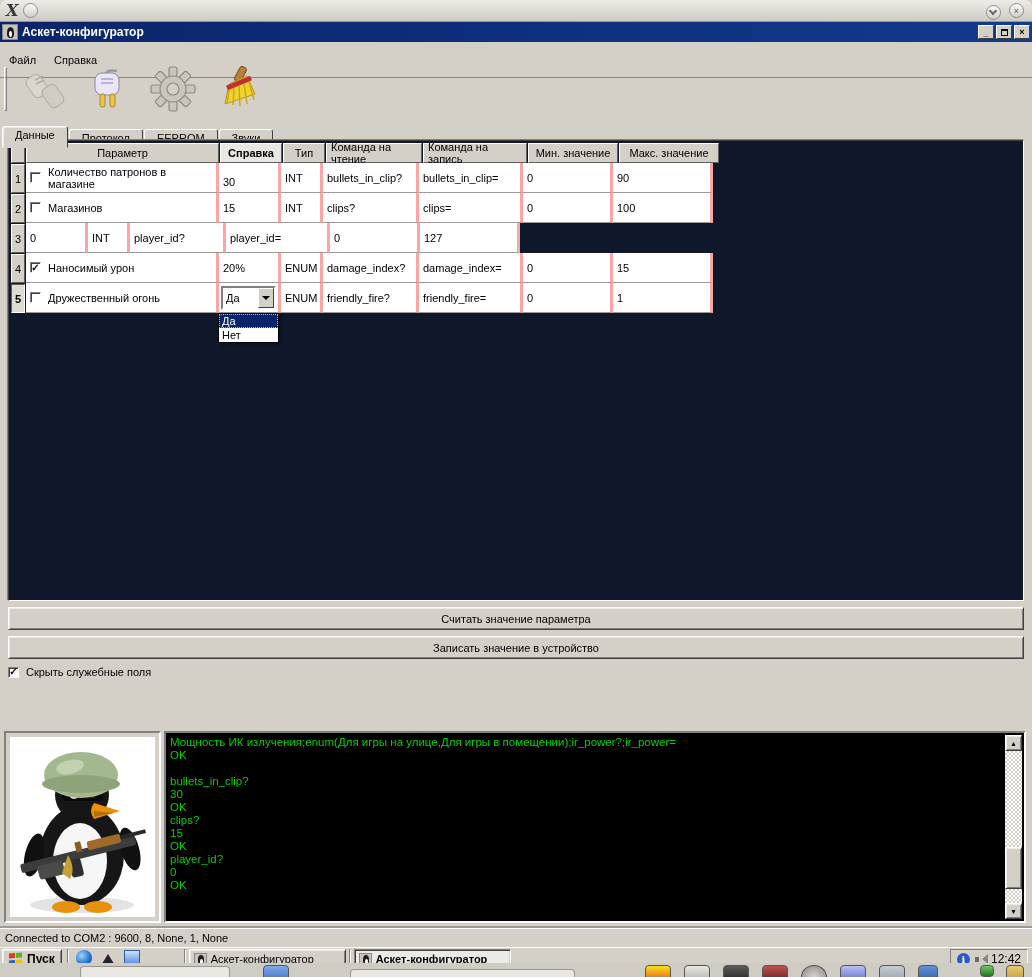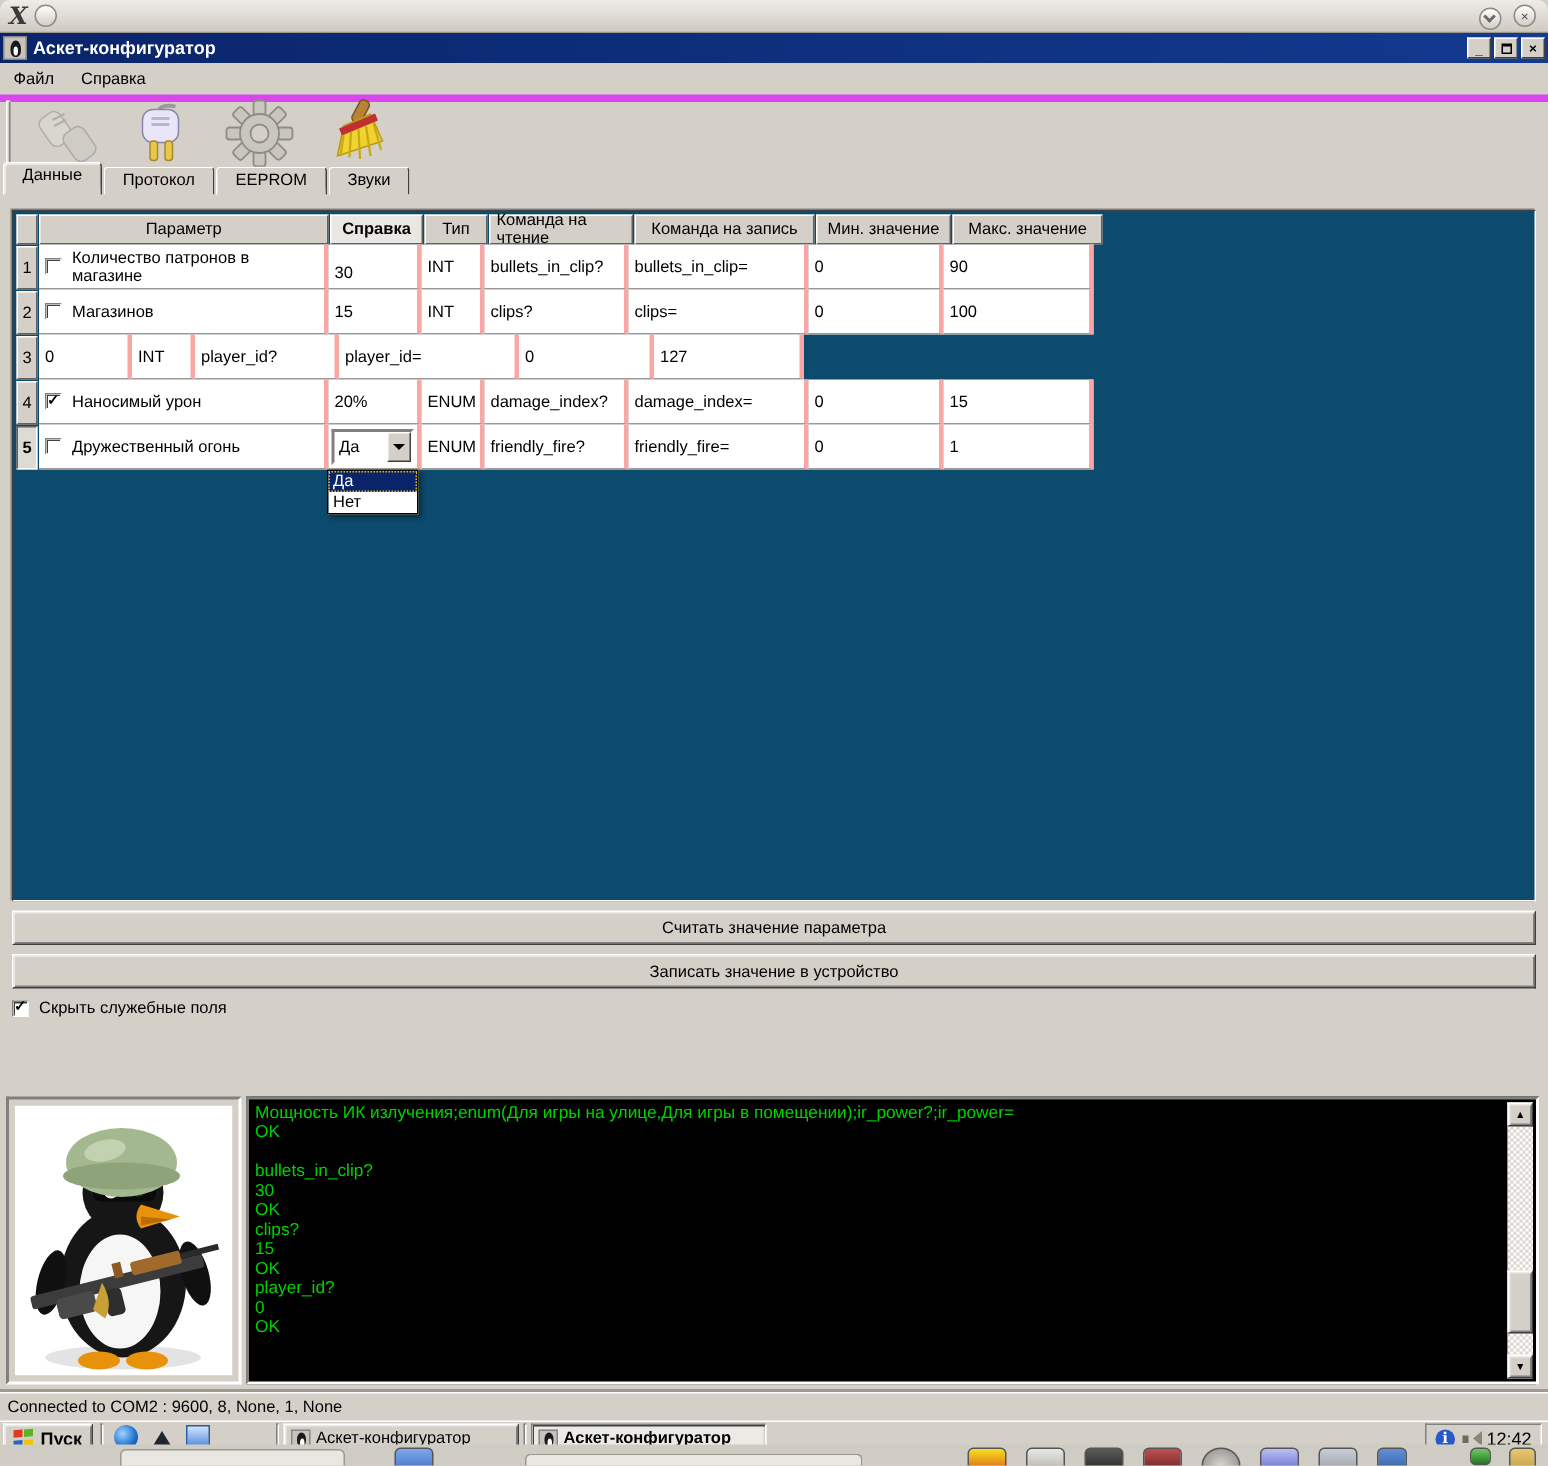--- a/index.html
+++ b/index.html
@@ -39,50 +39,50 @@
   .appicon i:after { content:""; position:absolute; left:2px; top:4px; width:3px; height:6px;
     background:#fff; border-radius:50%; }
   #titlebar .btns { margin-left:auto; display:flex; gap:2px; }
   .capbtn { width:16px; height:14px; background:#d4d0c8; border:1px solid;
     border-color:#ffffff #404040 #404040 #ffffff; display:flex; align-items:center;
     justify-content:center; font-size:9px; font-weight:bold; line-height:1; }
   .glyph-min { align-items:flex-end; }
   .rest { width:7px; height:7px; border:1px solid #000; border-top-width:2px; position:relative; }
 
   
-  #menubar { position:absolute; left:0; top:42px; width:1032px; height:26px;
-    display:flex; align-items:center; border-bottom:5px solid #d946ef; }
+  #menubar { position:absolute; left:0; top:42px; width:1032px; height:36px;
+    display:flex; align-items:center; border-bottom:1px solid #d946ef; }
   .menu-item { padding:2px 9px; }
   #toolbar { position:absolute; left:0; top:60px; width:1032px; height:58px; display:flex; align-items:center; }
   .grip { width:3px; height:44px; margin-left:4px; border:1px solid; border-color:#fff #808080 #808080 #fff; }
   .tbtn { width:52px; height:48px; margin-left:12px; display:flex; align-items:center; justify-content:center; }
-  #tabbar { position:absolute; left:2px; top:108px; width:1030px; height:22px; display:flex; align-items:flex-end; }
+  #tabbar { position:absolute; left:2px; top:126px; width:1030px; height:22px; display:flex; align-items:flex-end; }
   .tab { height:19px; padding:2px 12px 0; margin-right:1px; background:#d4d0c8;
     border:1px solid; border-color:#ffffff #404040 transparent #ffffff;
     border-radius:3px 3px 0 0; }
   .tab.active { height:22px; font-weight:normal; z-index:3;
     box-shadow: inset 1px 1px 0 #eceae5; }
 
   
   #content { position:absolute; left:8px; top:140px; width:1016px; height:461px;
-    background:#0c4a6e; border:1px solid; border-color:#404040 #fff #fff #404040;
+    background:#0f172a; border:1px solid; border-color:#404040 #fff #fff #404040;
     box-shadow:-1px -1px 0 #808080; }
   #grid { position:absolute; left:2px; top:2px; }
   .trow { display:flex; }
   .hc, .rc, .cell { border-right:3px solid #fca5a5; border-bottom:1px solid #9d9a93;
     display:flex; align-items:center; padding:0 4px; }
   .hc { height:20px; justify-content:center; background:#d4d0c8;
     border:1px solid; border-color:#fff #606060 #606060 #fff; margin-right:1px; }
   .hc.sel { background:#e9e7e2; font-weight:bold; }
   .rc { background:#d4d0c8; justify-content:center; border:1px solid;
     border-color:#fff #606060 #606060 #fff; margin:1px 1px 0 0; height:29px; }
   .rc.pressed { border-color:#606060 #fff #fff #606060; background:#dedbd4; font-weight:bold; }
   .cell { height:30px; background:#fff; }
   .w-num{width:14px;} .w-par{width:193px;} .w-val{width:62px;} .w-typ{width:42px;}
-  .w-rd{width:96px;} .w-wr{width:120px;} .w-min{width:90px;} .w-max{width:100px;}
+  .w-rd{width:96px;} .w-wr{width:104px;} .w-min{width:90px;} .w-max{width:100px;}
   .cell.edit { align-items:flex-end; padding-bottom:4px; }
   .cb { width:11px; height:11px; background:#fff; border:1px solid;
     border-color:#808080 #fff #fff #808080; box-shadow:inset 1px 1px 0 #404040;
     margin-right:7px; display:flex; align-items:center; justify-content:center;
     font-size:10px; font-weight:bold; line-height:1; flex:none; }
   
   .combo { width:58px; height:24px; background:#fff; border:2px solid;
     border-color:#808080 #fff #fff #808080; display:flex; align-items:center; }
   .combo .cval { flex:1; padding-left:3px; }
   .combo .cbtn { width:16px; height:100%; background:#d4d0c8; border:1px solid;

